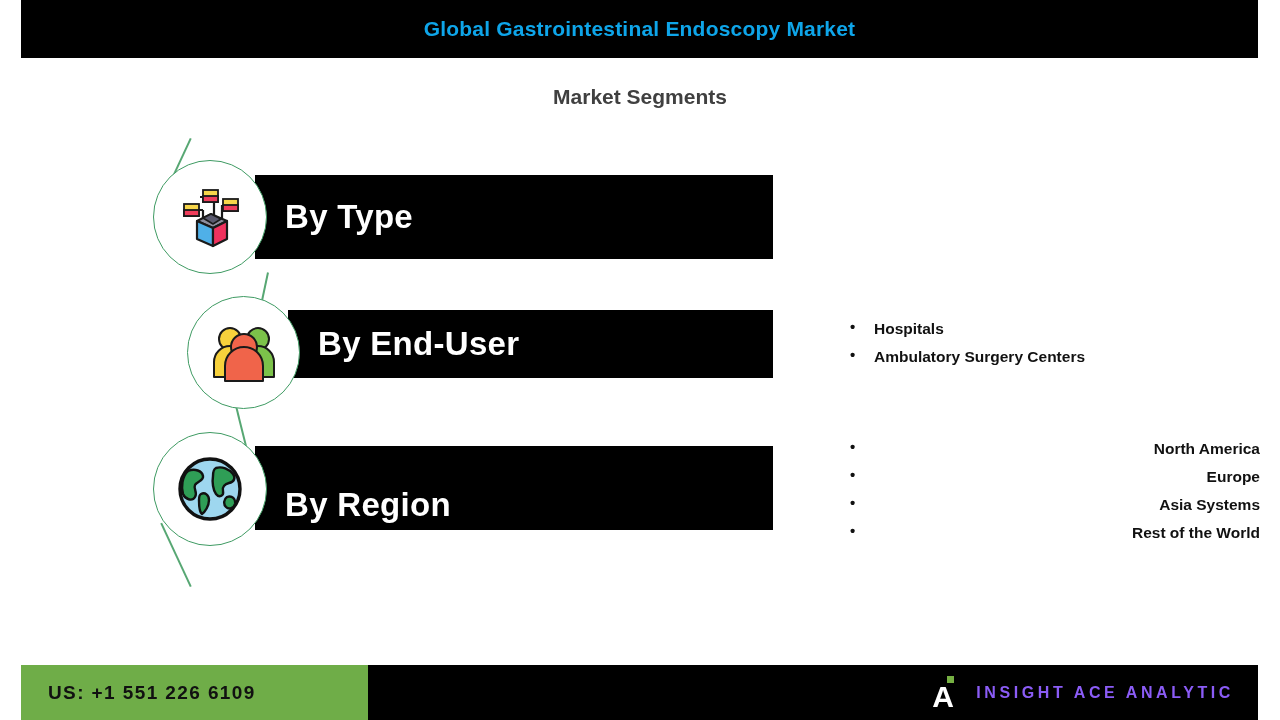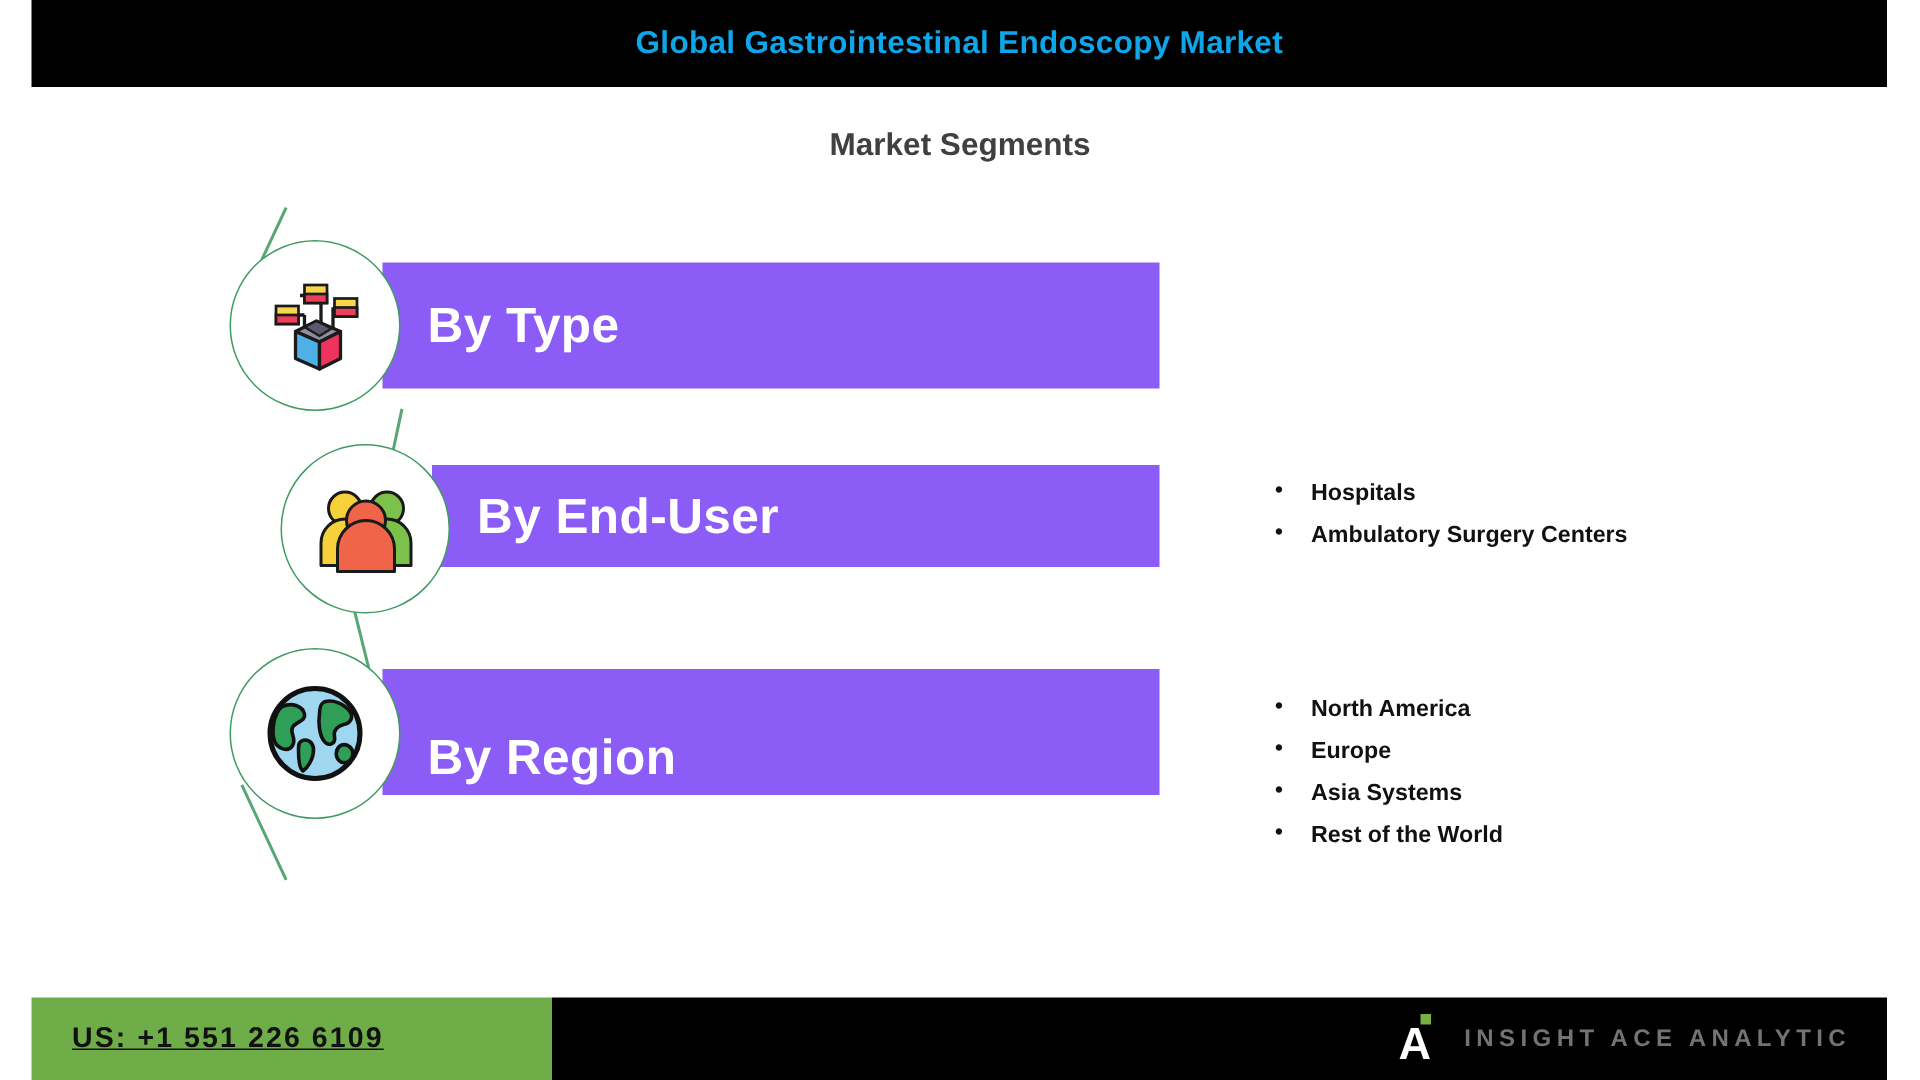--- a/index.html
+++ b/index.html
@@ -35,21 +35,21 @@
     transform-origin:center;
   }
   .diag-top{left:175px;top:135px;height:70px;transform:rotate(25deg);}
   .diag-bot{left:175px;top:520px;height:70px;transform:rotate(-25deg);}
   .diag-mid1{left:262px;top:272px;height:48px;transform:rotate(12deg);}
   .diag-mid2{left:240px;top:400px;height:52px;transform:rotate(-14deg);}
 
   
   .seg-row{position:absolute;left:0;}
   .seg-bar{
-    position:absolute;background:#8b5cf6;
+    position:absolute;background:#000000;
     display:flex;align-items:center;
   }
   .seg-label{
     color:#ffffff;font-size:33px;font-weight:bold;letter-spacing:.3px;
     white-space:nowrap;
   }
   .seg-circle{
     position:absolute;border-radius:50%;background:#ffffff;
     border:1.4px solid #3f9b63;
     display:flex;align-items:center;justify-content:center;
@@ -76,54 +76,54 @@
   .bullets li{
     position:relative;padding-left:34px;margin-bottom:3px;
     font-size:15.5px;font-weight:bold;color:#111111;line-height:1.62;
   }
   .bullets li:before{
     content:"\2022";position:absolute;left:10px;top:-1px;
     font-size:15px;color:#111111;
   }
   #bl1{top:172px;}
   #bl2{top:316px;}
-  #bl3{top:460px;}
+  #bl3{top:436px;text-align:right;}
 
   
   .players{
     position:absolute;left:0;top:590px;width:1280px;height:75px;
   }
 
   
   .footer-green{
     position:absolute;left:21px;top:665px;width:347px;height:55px;
     background:#6fad48;display:flex;align-items:center;
   }
   .footer-phone{
     color:#111111;font-size:19px;font-weight:bold;letter-spacing:1.4px;
-    margin-left:27px;white-space:nowrap;text-decoration:underline;
+    margin-left:27px;white-space:nowrap;
   }
   .footer-black{
     position:absolute;left:368px;top:665px;width:890px;height:55px;
     background:#000000;display:flex;align-items:center;justify-content:flex-end;
   }
   .brand-wrap{display:flex;align-items:center;margin-right:24px;}
   .brand-mark{
     position:relative;width:30px;height:34px;margin-right:18px;
   }
   .brand-mark .a-glyph{
     position:absolute;left:0;bottom:0;width:30px;height:27px;
     color:#ffffff;font-size:30px;font-weight:bold;line-height:27px;
     text-align:center;font-family:"Liberation Sans",sans-serif;
   }
   .brand-mark .dot{
     position:absolute;right:4px;top:0;width:7px;height:7px;background:#76b043;
   }
   .brand-text{
-    color:#737373;font-size:16px;font-weight:bold;letter-spacing:3.6px;
+    color:#8b5cf6;font-size:16px;font-weight:bold;letter-spacing:3.6px;
     white-space:nowrap;
   }
 </style>
 </head>
 <body>
 
 <div class="canvas">
 
   <div class="header-bar">
     <div class="header-title">Global Gastrointestinal Endoscopy Market</div>

